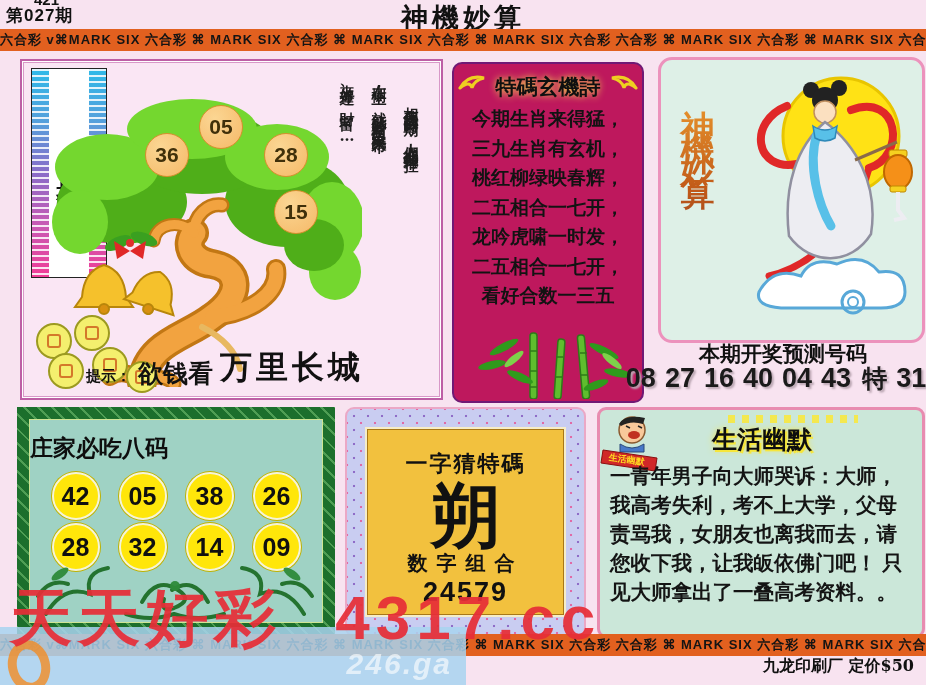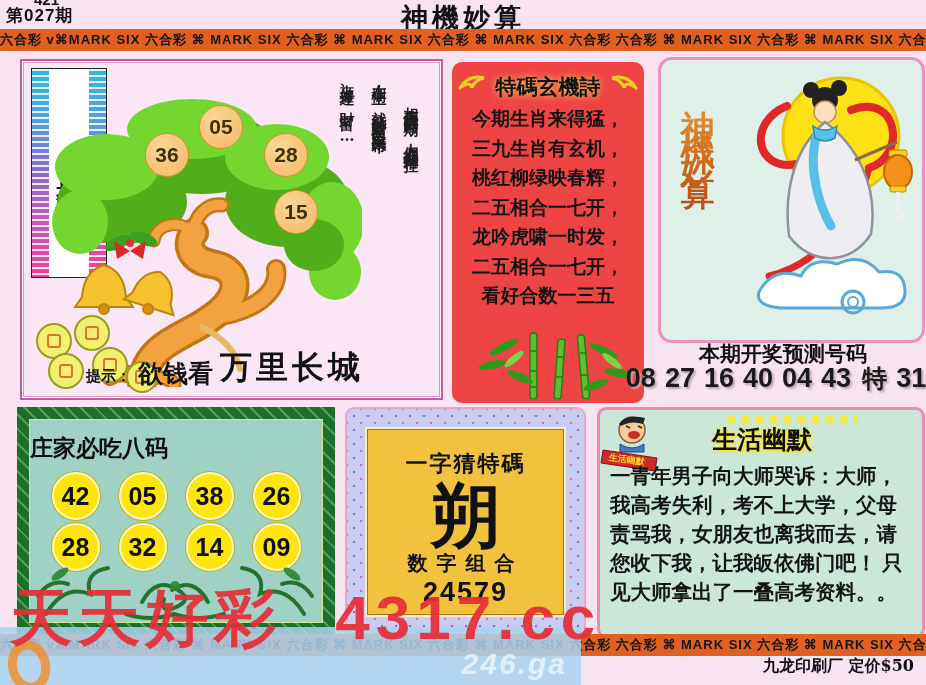--- a/index.html
+++ b/index.html
@@ -35,22 +35,22 @@
      font-weight:700;letter-spacing:3px;color:#1d1d1d;font-family:"DejaVu Serif",serif;}
   .legend.r{left:379px;top:34px;height:300px;}
   .legend.m{left:347px;top:12px;height:320px;}
   .legend.l{left:315px;top:12px;height:185px;}
   .hint{position:absolute;left:64px;bottom:8px;width:365px;display:flex;align-items:flex-end;
         gap:7px;white-space:nowrap;font-family:"DejaVu Serif",serif;}
   .hint .pre{font-size:15px;font-weight:700;padding-bottom:4px;}
   .hint .script{font-size:25px;font-weight:900;}
   .hint .answer{font-size:32px;font-weight:900;letter-spacing:4px;}
   
-  .panel-poem{position:absolute;left:452px;top:62px;width:188px;height:337px;background:#ef4444;
-              border:2px solid #ef4444;border-radius:10px;z-index:1;}
+  .panel-poem{position:absolute;left:452px;top:62px;width:188px;height:337px;background:#be185d;
+              border:2px solid #701a75;border-radius:10px;z-index:1;}
   .poem-title{position:absolute;left:0;top:9px;width:100%;text-align:center;font-size:21px;
               font-weight:900;font-family:"DejaVu Serif",serif;color:#101010;
               text-shadow:0 0 7px #F2DC50;}
   .poem-orn{position:absolute;top:6px;width:30px;height:24px;}
   .poem-orn.left{left:4px;} .poem-orn.right{right:4px;transform:scaleX(-1);}
   .poem-lines{position:absolute;left:0;top:40px;width:100%;text-align:center;}
   .poem-line{font-size:19px;font-weight:700;line-height:29.5px;color:#131313;}
   .bamboo{position:absolute;left:8px;bottom:2px;width:172px;height:68px;}
   
   .panel-fairy{position:absolute;left:658px;top:57px;width:261px;height:280px;background:#DEF0E7;
@@ -101,21 +101,21 @@
      background:repeating-linear-gradient(90deg,#F8E840 0 7px,transparent 7px 14px);}
   .humor-title{position:absolute;left:62px;top:13px;width:200px;text-align:center;font-size:25px;
      font-weight:900;color:#0e0e0e;text-shadow:0 0 6px #F6E63C,2px 2px 0 #F6E63C;}
   .joke{position:absolute;left:10px;right:5px;top:51px;font-size:20.5px;line-height:29px;
         color:#141414;font-weight:700;}
   
   .printer{position:absolute;right:12px;top:656px;font-size:16px;font-weight:600;z-index:3;
            font-family:"DejaVu Serif",serif;}
   .wm-red{position:absolute;left:10px;top:576px;font-size:62px;font-weight:900;white-space:nowrap;
           color:rgba(230,45,55,.93);letter-spacing:6px;word-spacing:30px;z-index:9;}
-  .wm-blue{position:absolute;left:0;top:627px;width:581px;height:58px;
+  .wm-blue{position:absolute;left:0;top:627px;width:466px;height:58px;
            background:rgba(168,212,240,.85);z-index:8;}
   .wm-corner{position:absolute;right:14px;bottom:4px;font-size:30px;font-style:italic;
              font-weight:800;color:rgba(255,255,255,.62);letter-spacing:2px;}
   .wm-glyph{position:absolute;left:8px;top:13px;width:24px;height:34px;
             border:9px solid rgba(242,140,36,.8);border-radius:50%;transform:rotate(-12deg);}
 </style>
 </head>
 <body>
 
 <div id="page">

